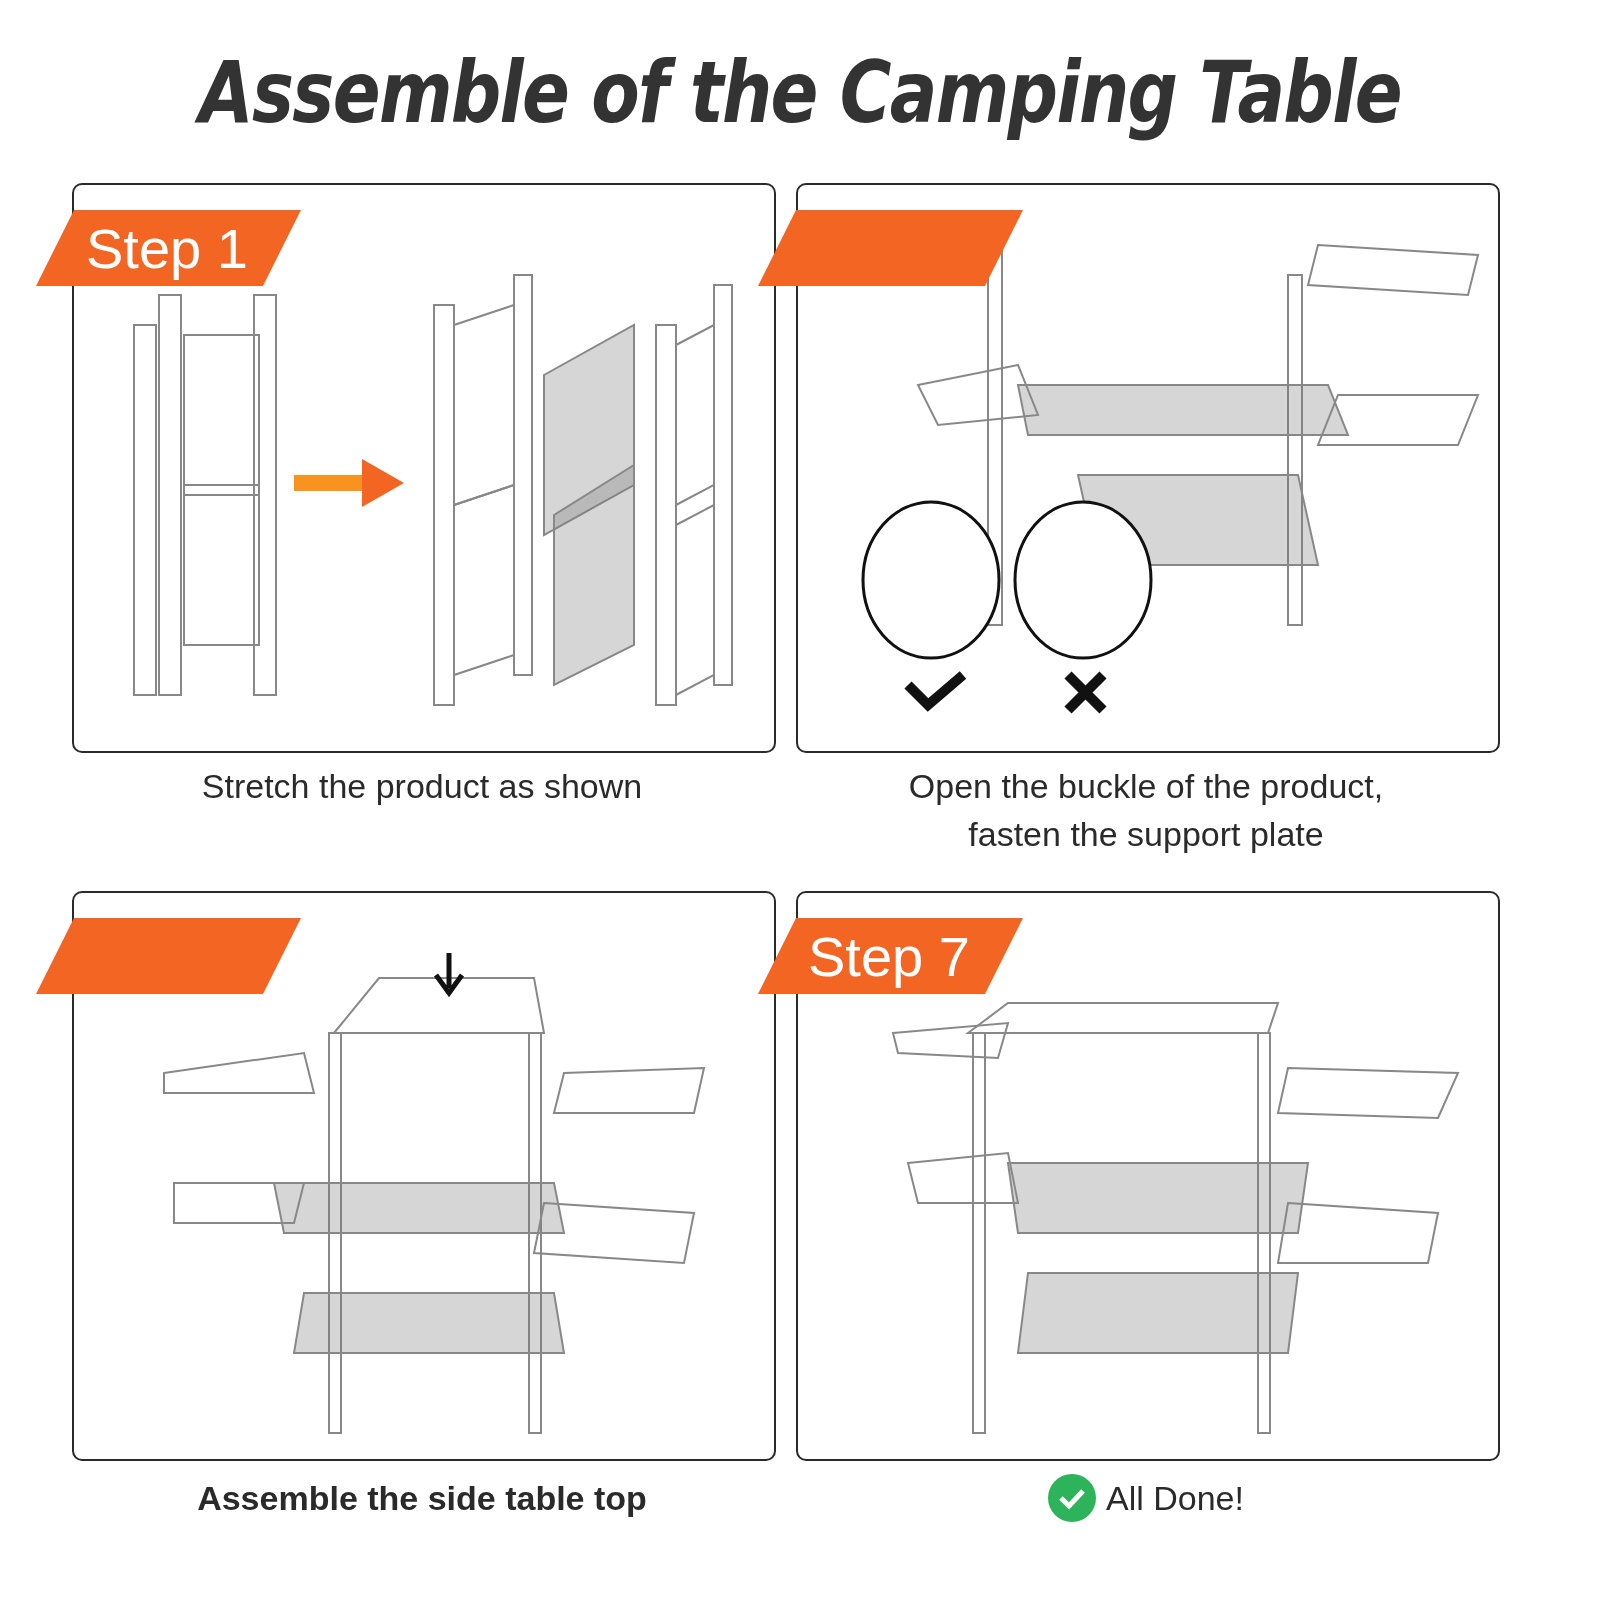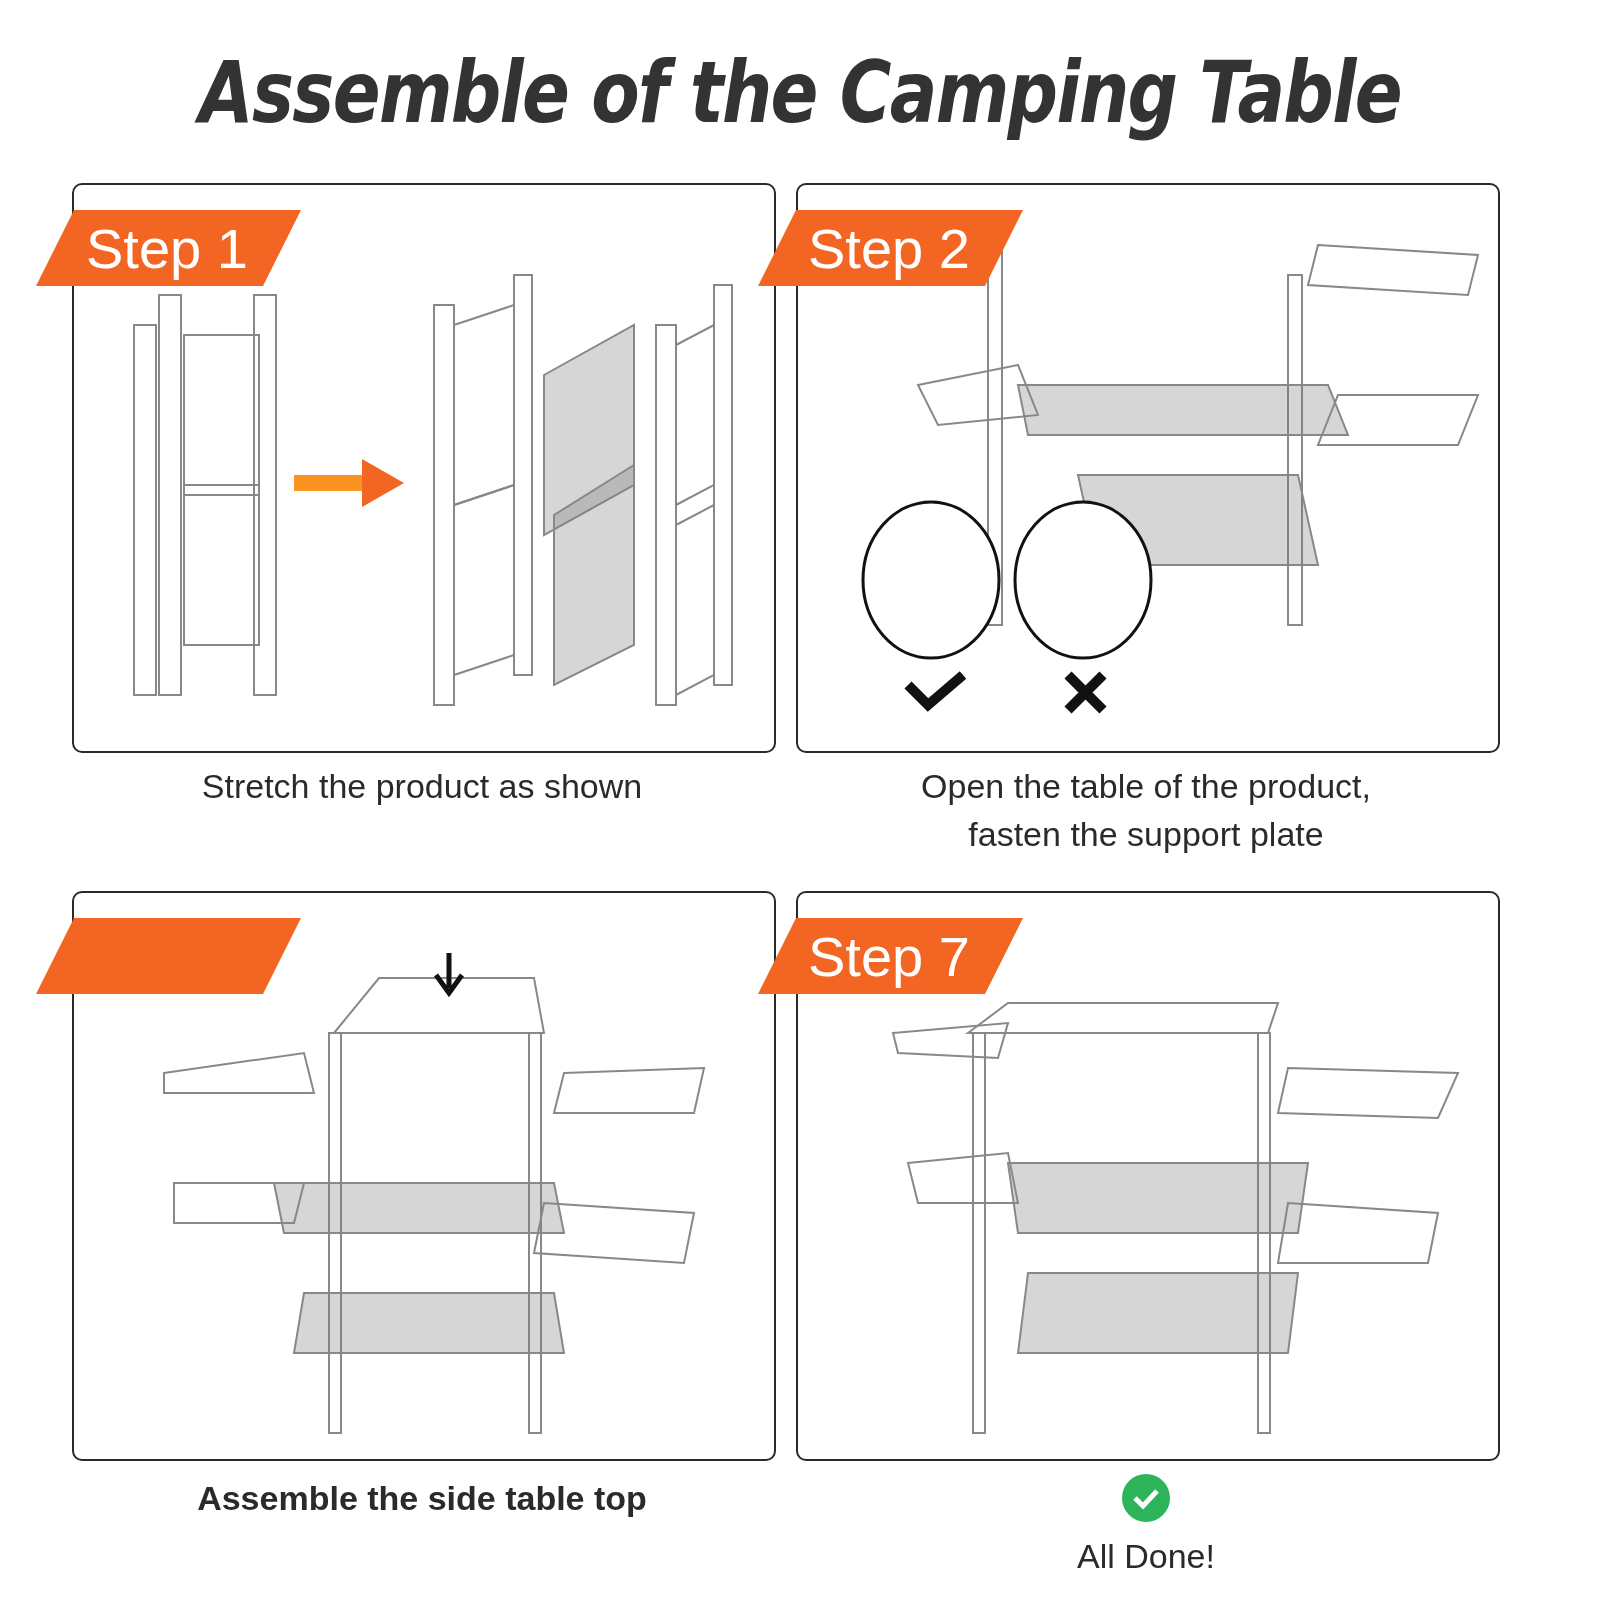--- a/index.html
+++ b/index.html
@@ -10,21 +10,21 @@
   .p3{left:72px;top:891px;} .p4{left:796px;top:891px;}
   .badge{position:absolute;width:265px;height:76px;margin-top:13px;}
   .badge svg{position:absolute;left:0;top:0;}
   .badge span{position:absolute;left:50px;top:6px;font-size:56px;color:#fff;}
   .b1{left:36px;top:197px;} .b2{left:758px;top:197px;}
   .b3{left:36px;top:905px;} .b4{left:758px;top:905px;}
   .caption{position:absolute;font-size:34px;color:#2a2a2a;text-align:center;line-height:48px;}
   .c1{left:72px;width:700px;top:762px;}
   .c2{left:796px;width:700px;top:762px;}
   .c3{left:72px;width:700px;top:1474px;font-weight:bold;}
-  .c4{left:796px;width:700px;top:1474px;display:flex;justify-content:center;align-items:center;gap:10px;flex-direction:column;}
+  .c4{left:796px;width:700px;top:1474px;display:flex;justify-content:center;align-items:center;gap:10px;}
   .illus{position:absolute;}
 </style>
 </head>
 <body>
 
 <div class="title">Assemble of the Camping Table</div>
 
 <div class="panel p1">
   <svg class="illus" width="700" height="566">
     <g stroke="#888" fill="none" stroke-width="2">
@@ -102,37 +102,36 @@
 <div class="badge b1">
   <svg width="265" height="76">
       <polygon points="38,0 265,0 227,76 0,76" fill="#F26522"></polygon>
     </svg>
   <span>Step 1</span>
 </div>
 <div class="badge b2">
   <svg width="265" height="76">
       <polygon points="38,0 265,0 227,76 0,76" fill="#F26522"></polygon>
     </svg>
-  <span>Step 2</span>
 </div>
 <div class="badge b3">
   <svg width="265" height="76">
       <polygon points="38,0 265,0 227,76 0,76" fill="#F26522"></polygon>
     </svg>
 </div>
 <div class="badge b4">
   <svg width="265" height="76">
       <polygon points="38,0 265,0 227,76 0,76" fill="#F26522"></polygon>
     </svg>
   <span>Step 7</span>
 </div>
 
 <div class="caption c1">Stretch the product as shown</div>
 <div class="caption c2">
-  <div>Open the table of the product,</div>
+  <div>Open the buckle of the product,</div>
   <div>fasten the support plate</div>
 </div>
 <div class="caption c3">Assemble the side table top</div>
 <div class="caption c4">
   <svg width="48" height="48">
     <circle cx="24" cy="24" r="24" fill="#2DB35A"></circle>
     <path d="M13 24 L21 32 L35 17" stroke="#fff" stroke-width="5" fill="none"></path>
   </svg>
   <span>All Done!</span>
 </div>

